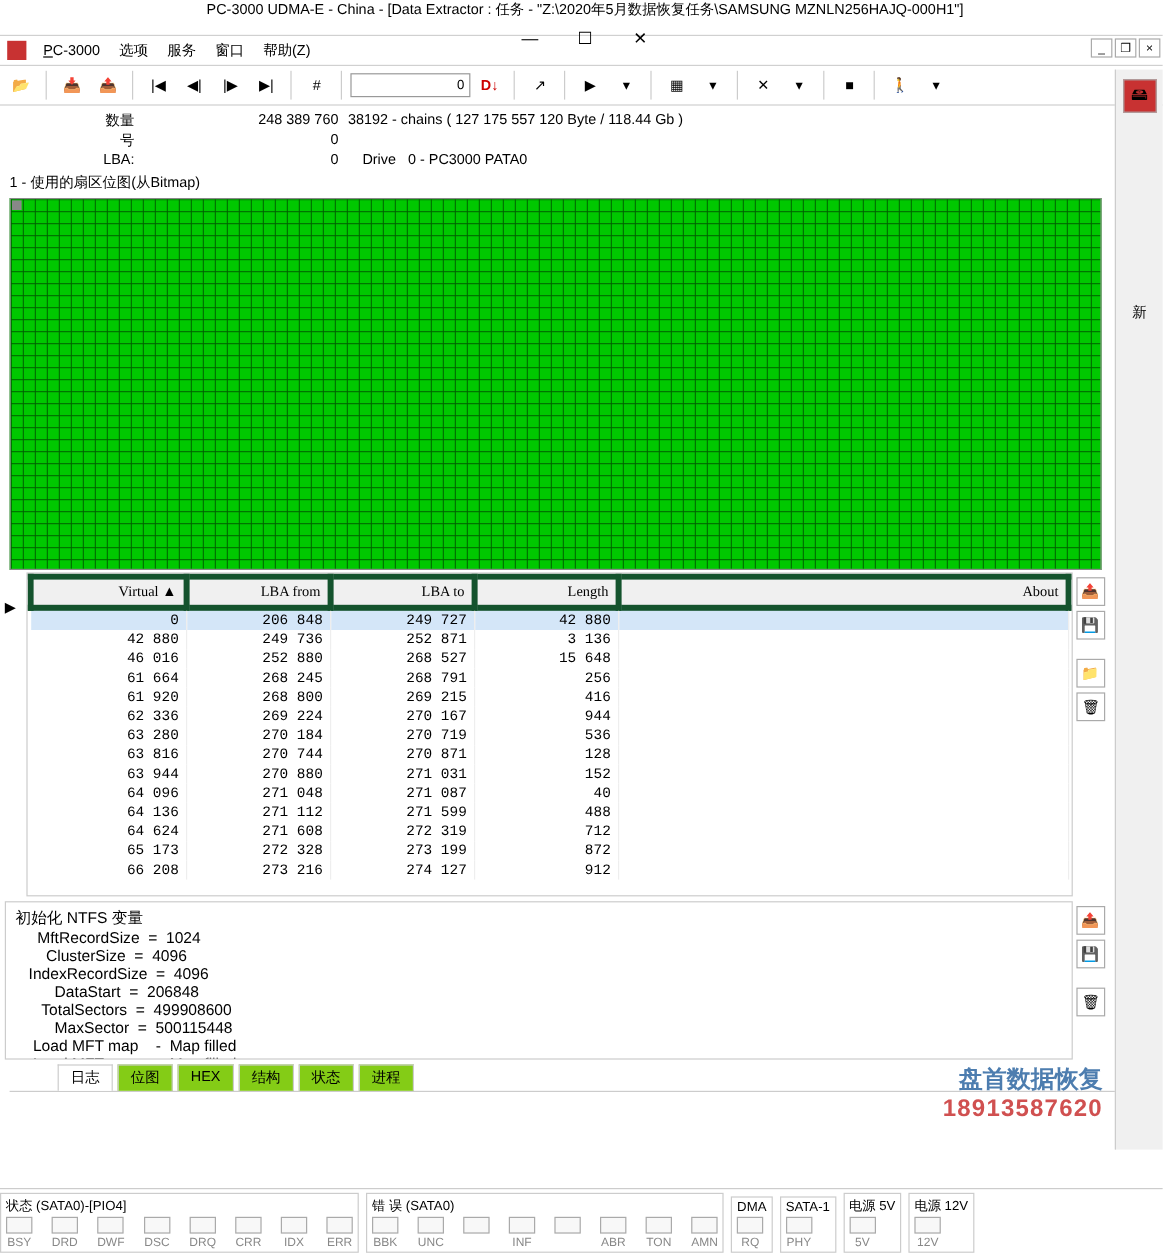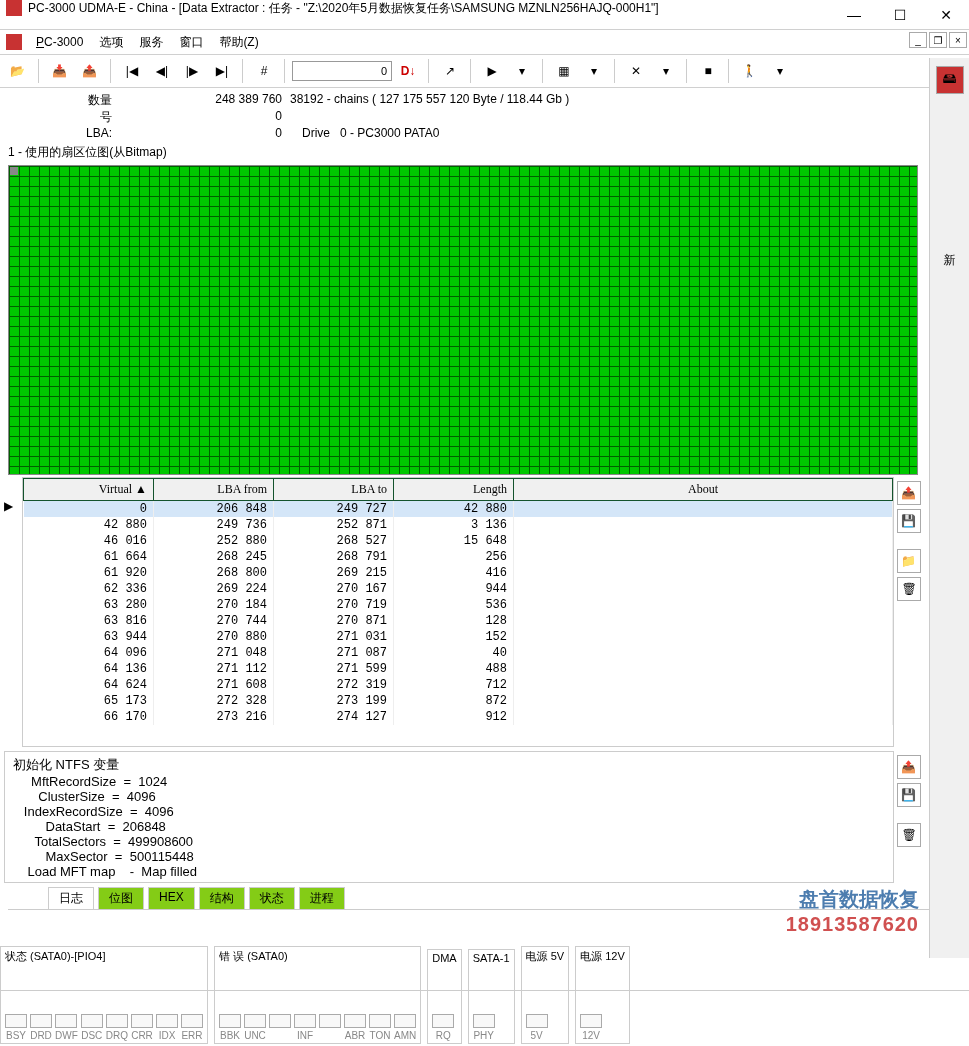--- a/index.html
+++ b/index.html
@@ -1,17 +1,17 @@
 <!DOCTYPE html>
 <html><head>
 <meta charset="utf-8">
 <style>
 * { box-sizing: border-box; margin: 0; padding: 0; }
 body { font-family: "Microsoft YaHei", Tahoma, sans-serif; font-size: 12px; background: #fff; color: #000; width: 969px; height: 1046px; overflow: hidden; position: relative; }
-.titlebar { height: 30px; background: #fff; border-bottom: 1px solid #d0d0d0; display: flex; align-items: flex-start; padding-left: 6px; }
+.titlebar { height: 30px; background: #fff; border-bottom: 1px solid #d0d0d0; display: flex; align-items: center; padding-left: 6px; flex-direction: column; }
 .titlebar .icon { width: 16px; height: 16px; background: #c83232; margin-right: 6px; }
 .titlebar .title { flex: 1; font-size: 12px; }
 .winbtns { display: flex; }
 .winbtns div { width: 46px; height: 30px; display: flex; align-items: center; justify-content: center; font-size: 14px; }
 .menubar { height: 24px; display: flex; align-items: center; padding-left: 6px; gap: 0; position: relative; }
 .menubar .icon2 { width: 16px; height: 16px; background: #c83232; margin-right: 6px; }
 .menubar span { padding: 3px 8px; cursor: pointer; }
 .menubar span u { text-decoration: underline; }
 .menubar .inner-winbtns { position: absolute; right: 2px; top: 2px; display: flex; gap: 2px; }
 .menubar .inner-winbtns div { width: 18px; height: 16px; border: 1px solid #aaa; font-size: 10px; display: flex; align-items: center; justify-content: center; cursor: pointer; }
@@ -25,37 +25,37 @@
 .infobar .row { display: flex; }
 .infobar .lbl { width: 110px; text-align: right; padding-right: 8px; }
 .infobar .val { width: 170px; text-align: right; padding-right: 8px; }
 .bitmap-title { padding: 2px 8px; font-size: 12px; }
 .bitmap { margin: 2px 8px 2px 8px; width: 910px; height: 310px; background: #00c800; border: 1px solid #888; position: relative; overflow: hidden; }
 .bitmap-grid { position:absolute; inset:0; background-image: linear-gradient(to right, #006000 1px, transparent 1px), linear-gradient(to bottom, #006000 1px, transparent 1px); background-size: 10px 10px; }
 .bitmap-first { position: absolute; top:1px; left:1px; width:8px; height:8px; background:#888; }
 .main-mid { display: flex; width: 920px; margin-left: 4px; }
 .table-wrap { flex: 1; border: 1px solid #ccc; height: 270px; overflow: hidden; position: relative; }
 .table-wrap table { width: 100%; border-collapse: collapse; font-family: "Courier New", monospace; font-size: 12px; }
-.table-wrap th { background: #f0f0f0; border: 1px solid #14532d; padding: 3px 6px; font-weight: normal; text-align: right; font-family: "Microsoft YaHei"; }
-.table-wrap th.about { text-align: center; }
+.table-wrap th { background: #f0f0f0; border: 5px solid #14532d; padding: 3px 6px; font-weight: normal; text-align: right; font-family: "Microsoft YaHei"; }
+.table-wrap th.about { text-align: right; }
 .table-wrap td { padding: 1px 6px; text-align: right; border-right: 1px solid #eee; white-space: pre; }
 .table-wrap tr.sel { background: #d4e6f8; }
 .table-side { width: 30px; display: flex; flex-direction: column; align-items: center; gap: 4px; padding: 4px 0; }
 .table-side .sbtn { width: 24px; height: 24px; border: 1px solid #aaa; background: #fff; cursor:pointer; display:flex; align-items:center; justify-content:center; font-size:12px;}
 .log-wrap { display: flex; width: 920px; margin-left: 4px; margin-top: 4px; }
 .log { flex: 1; border: 1px solid #ccc; height: 132px; font-family: Liberation Sans, sans-serif; font-size: 13px; padding: 4px 8px; white-space: pre; overflow: hidden; position: relative; }
 .log-side { width: 30px; display: flex; flex-direction: column; align-items: center; gap: 4px; padding: 4px 0; }
 .log-side .sbtn { width: 24px; height: 24px; border: 1px solid #aaa; background: #fff; cursor:pointer; display:flex; align-items:center; justify-content:center; font-size:12px;}
 .tabs { margin: 4px 8px; display: flex; gap: 4px; border-bottom: 1px solid #ccc; padding-left: 40px;}
 .tabs .tab { padding: 2px 10px; border: 1px solid #ccc; border-bottom: none; background: #84cc16; cursor: pointer; font-size:12px;}
 .tabs .tab.active { background: #fff; }
 .statusbar { position: absolute; bottom: 0; left: 0; right: 0; height: 56px; border-top: 1px solid #ccc; display: flex; align-items: flex-end; padding: 2px 0; gap: 6px; font-size: 11px; }
 .sb-group { border: 1px solid #ccc; padding: 2px 4px; display: flex; flex-direction: column; }
 .sb-group .gtitle { font-size: 11px; margin-bottom: 2px; }
-.sb-leds { display: flex; gap: 3px; margin-top: 48px; }
+.sb-leds { display: flex; gap: 16px; }
 .sb-led { display: flex; flex-direction: column; align-items: center; }
 .sb-led .box { width: 22px; height: 14px; border: 1px solid #aaa; background: #f8f8f8; }
 .sb-led .lbl { font-size: 10px; color: #888; margin-top: 2px; }
 .watermark { position: absolute; right: 50px; bottom: 110px; text-align: right; font-size: 20px; color: #4d7daf; font-weight: bold; pointer-events: none; }
 .watermark .phone { color: #d05050; letter-spacing: 1px; }
 </style>
 </head>
 <body>
 
 <div class="titlebar">
@@ -244,21 +244,21 @@
             <td></td>
           </tr>
           <tr>
             <td>65 173</td>
             <td>272 328</td>
             <td>273 199</td>
             <td>872</td>
             <td></td>
           </tr>
           <tr>
-            <td>66 170</td>
+            <td>66 208</td>
             <td>273 216</td>
             <td>274 127</td>
             <td>912</td>
             <td></td>
           </tr>
         </tbody>
     </table>
   </div>
   <div class="table-side">
     <div class="sbtn">📤</div>

